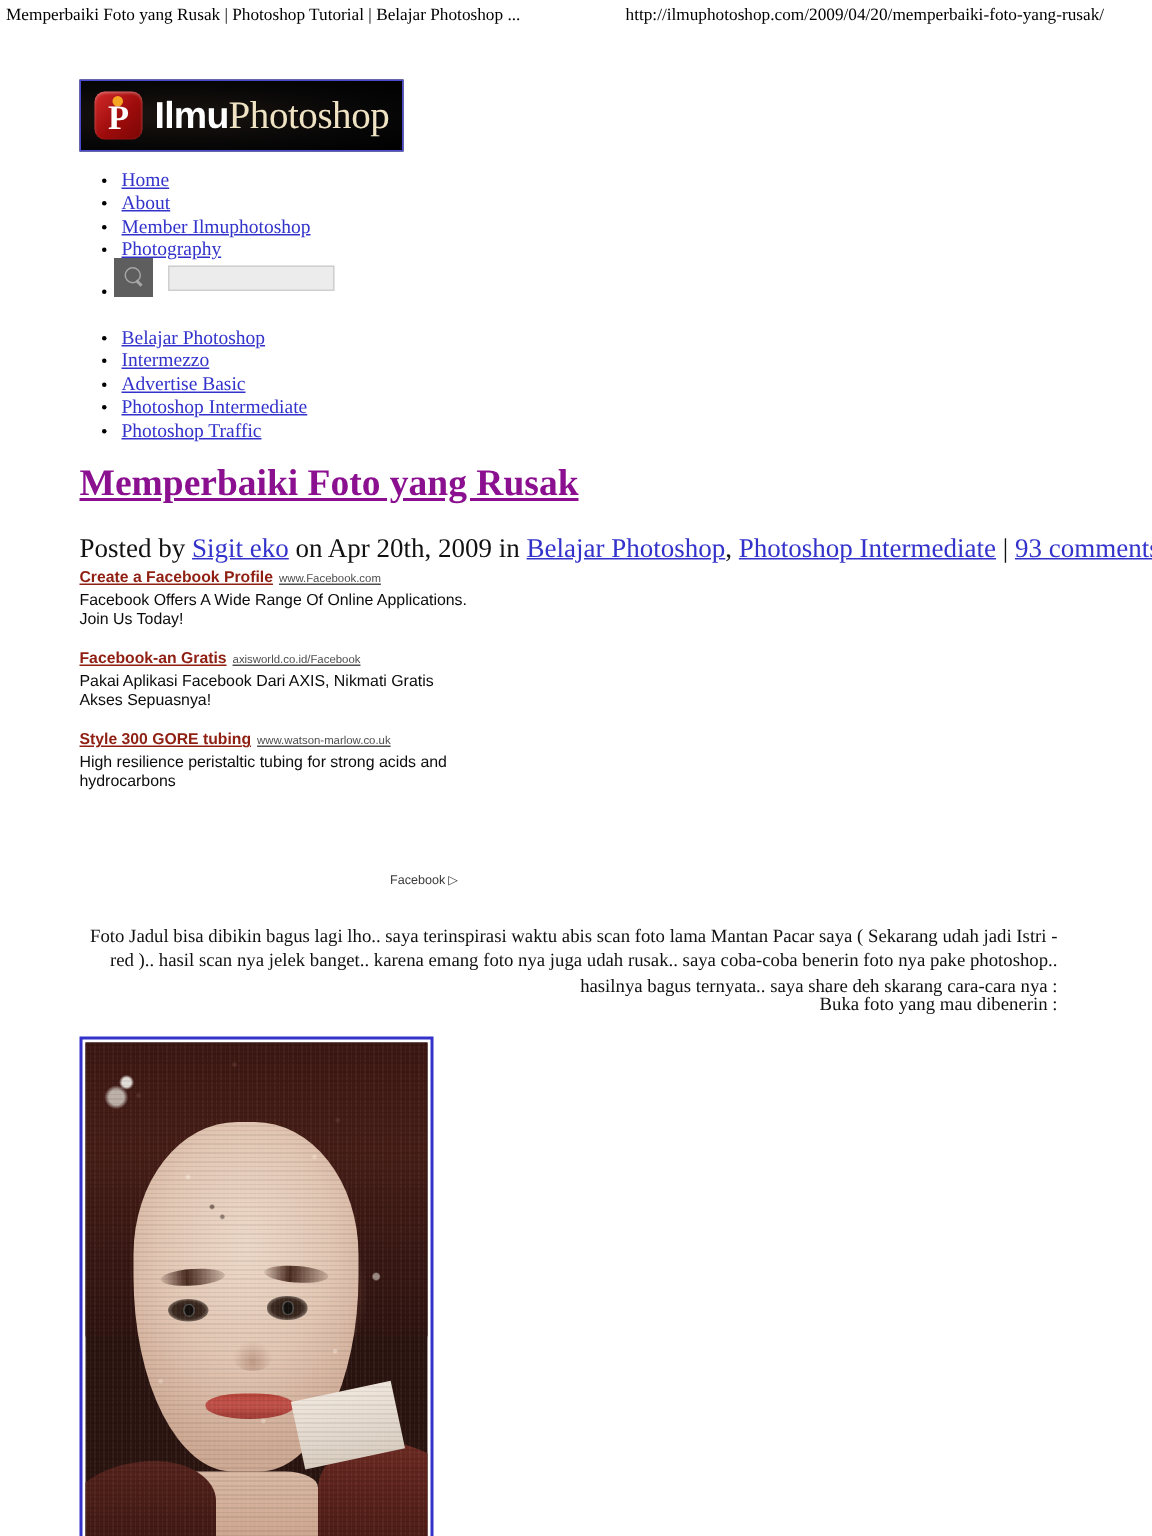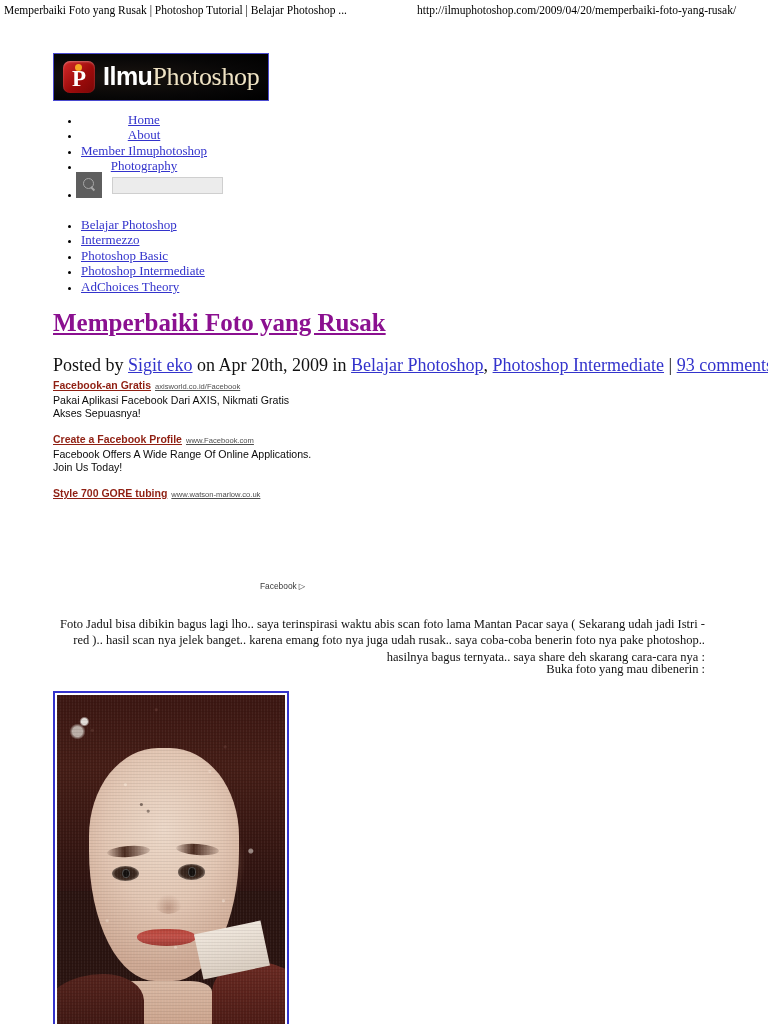--- a/index.html
+++ b/index.html
@@ -115,21 +115,21 @@
     list-style: disc;
     font-family: "Liberation Serif", serif;
     font-size: 13px;
   }
   ul.navlist li {
     line-height: 15.4px;
     margin: 0;
     padding: 0;
   }
   ul.navlist li::marker { font-size: 11px; }
-  ul#nav-primary { left: 53px; top: 112px; text-align: center; }
+  ul#nav-primary { left: 53px; top: 112px; }
   ul#nav-secondary { left: 53px; top: 186px; }
   .nav-link {
     color: #3333cc;
     text-decoration: underline;
     cursor: pointer;
   }
   li.search-li {
     list-style: disc;
     height: 31px;
     position: relative;
@@ -395,44 +395,45 @@
   <li class="search-li">
     <span class="search-wrap">
       <button class="search-button">
         <span class="mag"></span>
       </button>
       <input class="search-input" type="text" value="" placeholder="" style="">
     </span>
   </li>
   <li><a class="nav-link">Belajar Photoshop</a></li>
   <li><a class="nav-link">Intermezzo</a></li>
-  <li><a class="nav-link">Photoshop Basic</a></li>
+  <li><a class="nav-link">Advertise Basic</a></li>
   <li><a class="nav-link">Photoshop Intermediate</a></li>
-  <li><a class="nav-link">AdChoices Theory</a></li>
+  <li><a class="nav-link">Photoshop Traffic</a></li>
 </ul>
 
 <h1 class="post-title">Memperbaiki Foto yang Rusak</h1>
 
 <div class="post-meta"><span>Posted by </span><a>Sigit eko</a><span> on </span><span>Apr 20th, 2009</span><span> in </span><a>Belajar Photoshop</a><span>, </span><a>Photoshop Intermediate</a><span> | </span><a>93 comments</a></div>
 
 <div class="ad-block">
+
+  <div class="ad-unit">
+    <span class="ad-headline">Create a Facebook Profile</span><span class="ad-url">www.Facebook.com</span>
+    <div class="ad-desc">Facebook Offers A Wide Range Of Online Applications. Join Us Today!</div>
+  </div>
 
   <div class="ad-unit">
     <span class="ad-headline">Facebook-an Gratis</span><span class="ad-url">axisworld.co.id/Facebook</span>
     <div class="ad-desc">Pakai Aplikasi Facebook Dari AXIS, Nikmati Gratis Akses Sepuasnya!</div>
   </div>
 
+
   <div class="ad-unit">
-    <span class="ad-headline">Create a Facebook Profile</span><span class="ad-url">www.Facebook.com</span>
-    <div class="ad-desc">Facebook Offers A Wide Range Of Online Applications. Join Us Today!</div>
-  </div>
-
-
-  <div class="ad-unit">
-    <span class="ad-headline">Style 700 GORE tubing</span><span class="ad-url">www.watson-marlow.co.uk</span>
+    <span class="ad-headline">Style 300 GORE tubing</span><span class="ad-url">www.watson-marlow.co.uk</span>
+    <div class="ad-desc">High resilience peristaltic tubing for strong acids and hydrocarbons</div>
   </div>
 
   <div class="adchoices"><span>Facebook</span><span class="tri">▷</span></div>
 </div>
 
 <p class="body-para" id="para-1">Foto Jadul bisa dibikin bagus lagi lho.. saya terinspirasi waktu abis scan foto lama Mantan Pacar saya ( Sekarang udah jadi Istri -red ).. hasil scan nya jelek banget.. karena emang foto nya juga udah rusak.. saya coba-coba benerin foto nya pake photoshop.. hasilnya bagus ternyata.. saya share deh skarang cara-cara nya :</p>
 <p class="body-para" id="para-2">Buka foto yang mau dibenerin :</p>
 
 <div class="photo-frame">
   <div class="photo-canvas">

